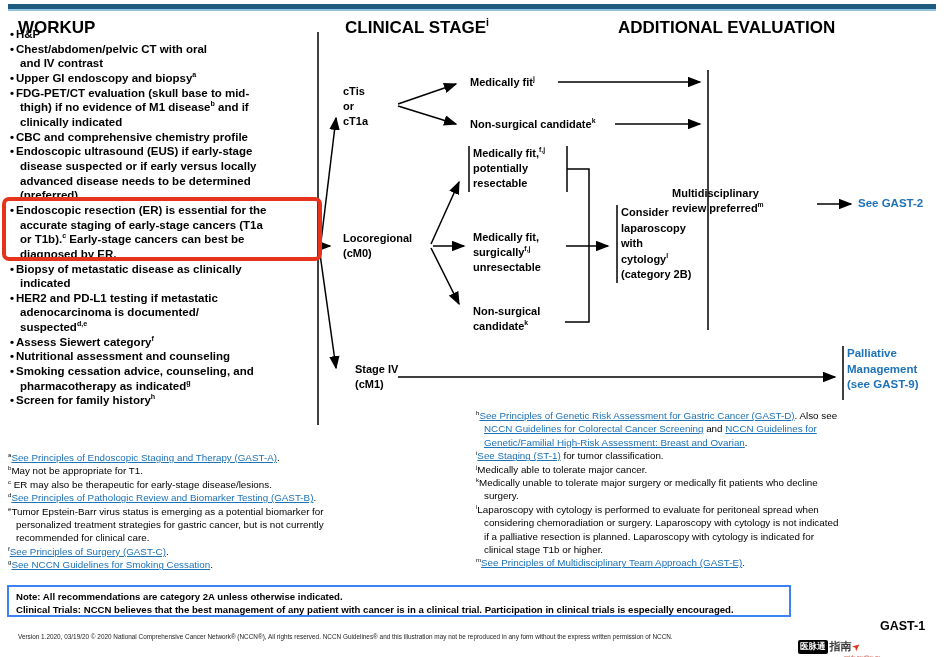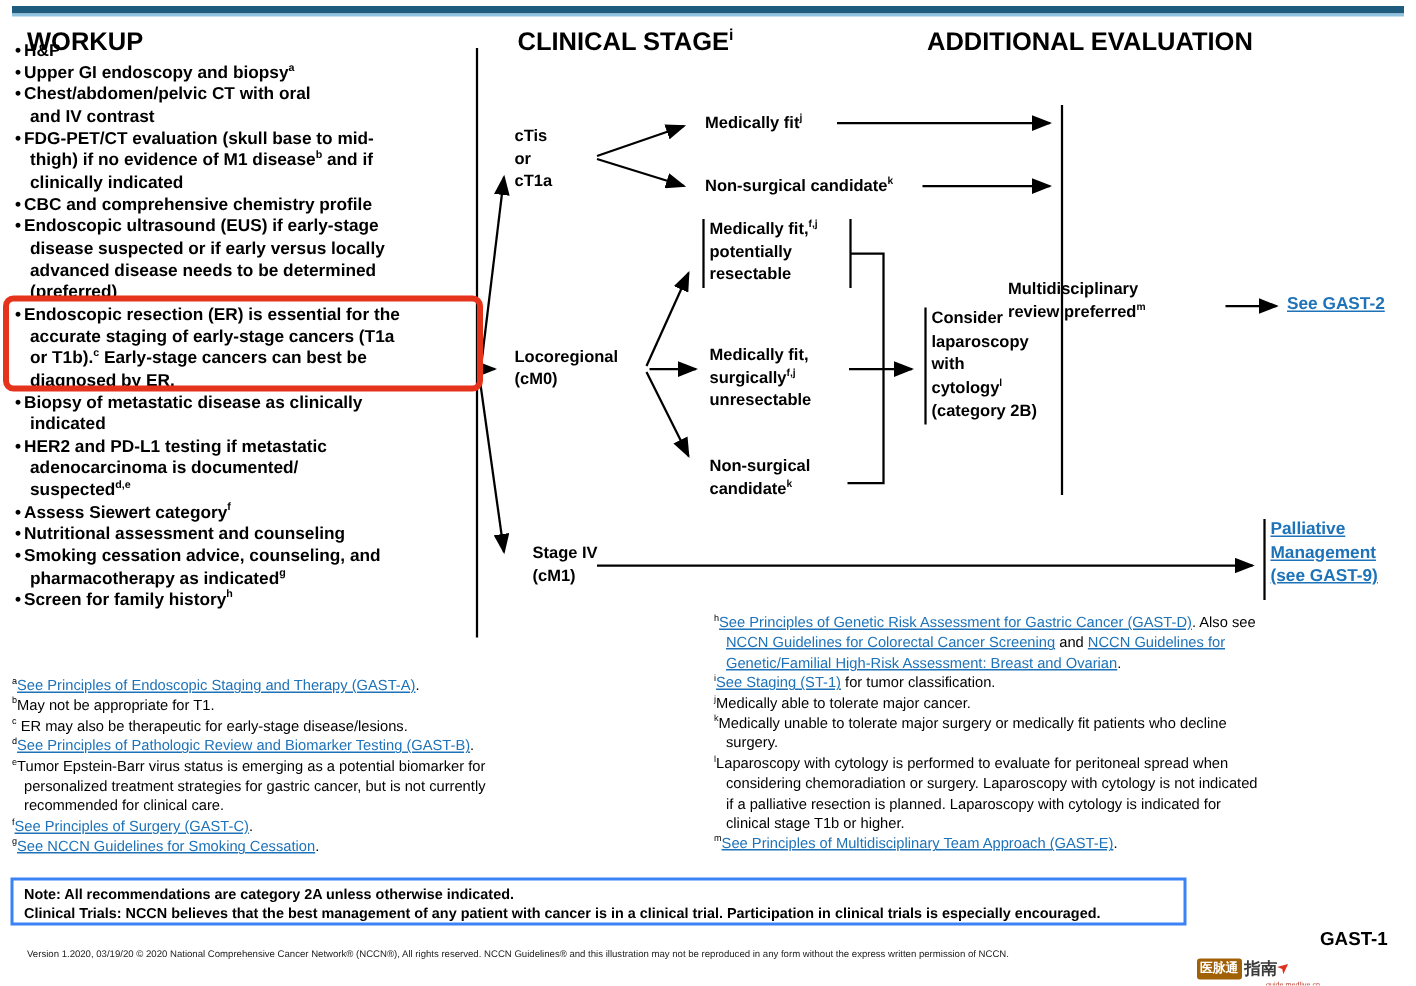--- a/index.html
+++ b/index.html
@@ -23,21 +23,21 @@
   #workup-list{left:10px;top:27px;width:312px;font-size:11.5px;font-weight:bold;line-height:14.65px;}
   .wu-item{padding-left:10px;text-indent:-10px;white-space:nowrap;}
   .wu-item .blt{display:inline-block;width:6px;text-indent:0;}
 
   
   .red-box{left:2px;top:197px;width:312px;height:56px;border:4px solid #E6331C;border-radius:7px;z-index:5;pointer-events:none;}
 
   
   .node{position:absolute;font-size:11px;font-weight:bold;line-height:15px;white-space:nowrap;z-index:2;}
   .node.lh16{line-height:15.6px;}
-  .link-node{color:#1D72B8;text-decoration:underline;}
+  .link-node{color:#1D72B8;}
 
   
   #connectors{left:0;top:0;z-index:1;}
   #connectors path{stroke:#000;stroke-width:1.5;fill:none;}
 
   
   .fn-col{font-size:9.8px;line-height:13.4px;font-weight:normal;}
   #fn-left{left:8px;top:451px;width:458px;}
   #fn-right{left:476px;top:409px;width:464px;}
   .fn{padding-left:8px;text-indent:-8px;}
@@ -45,39 +45,39 @@
 
   
   .note-box{left:7px;top:585px;width:766px;height:22px;border:2px solid #3b82f6;padding:3px 7px;font-size:9.6px;font-weight:bold;line-height:13px;white-space:nowrap;overflow:hidden;}
 
   
   .version-line{left:18px;top:633px;font-size:6.4px;color:#222;white-space:nowrap;}
   .page-code{left:880px;top:619px;font-size:12.5px;font-weight:bold;}
 
   
   .logo{left:798px;top:637px;width:90px;font-weight:bold;}
-  .logo-badge{display:inline-block;background:#a16207;color:#fff;font-size:8.5px;padding:1px 2px;border-radius:2px;vertical-align:middle;}
+  .logo-badge{display:inline-block;background:#000000;color:#fff;font-size:8.5px;padding:1px 2px;border-radius:2px;vertical-align:middle;}
   .logo-guide{font-size:11px;color:#3a3a3a;vertical-align:middle;margin-left:2px;}
   .logo-arrow{display:inline-block;color:#E0301E;font-size:10px;transform:rotate(-40deg);vertical-align:middle;}
   .logo-url{font-size:4.8px;color:#C0392B;text-align:right;width:82px;margin-top:0px;font-weight:normal;}
 </style>
 </head>
 <body>
 
 <div class="abs bar-dark"></div>
 <div class="abs bar-light"></div>
 
 <div class="abs col-header" style="left:18px;top:18px;">WORKUP</div>
 <div class="abs col-header" style="left:345px;top:18px;">CLINICAL STAGE<sup>i</sup></div>
 <div class="abs col-header" style="left:618px;top:18px;">ADDITIONAL EVALUATION</div>
 
 <div class="abs" id="workup-list">
     <div class="wu-item"><span class="blt">•</span>H&amp;P</div>
+    <div class="wu-item"><span class="blt">•</span>Chest/abdomen/pelvic CT with oral<br>and IV contrast</div>
     <div class="wu-item"><span class="blt">•</span>Upper GI endoscopy and biopsy<sup>a</sup></div>
-    <div class="wu-item"><span class="blt">•</span>Chest/abdomen/pelvic CT with oral<br>and IV contrast</div>
     <div class="wu-item"><span class="blt">•</span>FDG-PET/CT evaluation (skull base to mid-<br>thigh) if no evidence of M1 disease<sup>b</sup> and if<br>clinically indicated</div>
     <div class="wu-item"><span class="blt">•</span>CBC and comprehensive chemistry profile</div>
     <div class="wu-item"><span class="blt">•</span>Endoscopic ultrasound (EUS) if early-stage<br>disease suspected or if early versus locally<br>advanced disease needs to be determined<br>(preferred)</div>
     <div class="wu-item"><span class="blt">•</span>Endoscopic resection (ER) is essential for the<br>accurate staging of early-stage cancers (T1a<br>or T1b).<sup>c</sup> Early-stage cancers can best be<br>diagnosed by ER.</div>
     <div class="wu-item"><span class="blt">•</span>Biopsy of metastatic disease as clinically<br>indicated</div>
     <div class="wu-item"><span class="blt">•</span>HER2 and PD-L1 testing if metastatic<br>adenocarcinoma is documented/<br>suspected<sup>d,e</sup></div>
     <div class="wu-item"><span class="blt">•</span>Assess Siewert category<sup>f</sup></div>
     <div class="wu-item"><span class="blt">•</span>Nutritional assessment and counseling</div>
     <div class="wu-item"><span class="blt">•</span>Smoking cessation advice, counseling, and<br>pharmacotherapy as indicated<sup>g</sup></div>
     <div class="wu-item"><span class="blt">•</span>Screen for family history<sup>h</sup></div>

